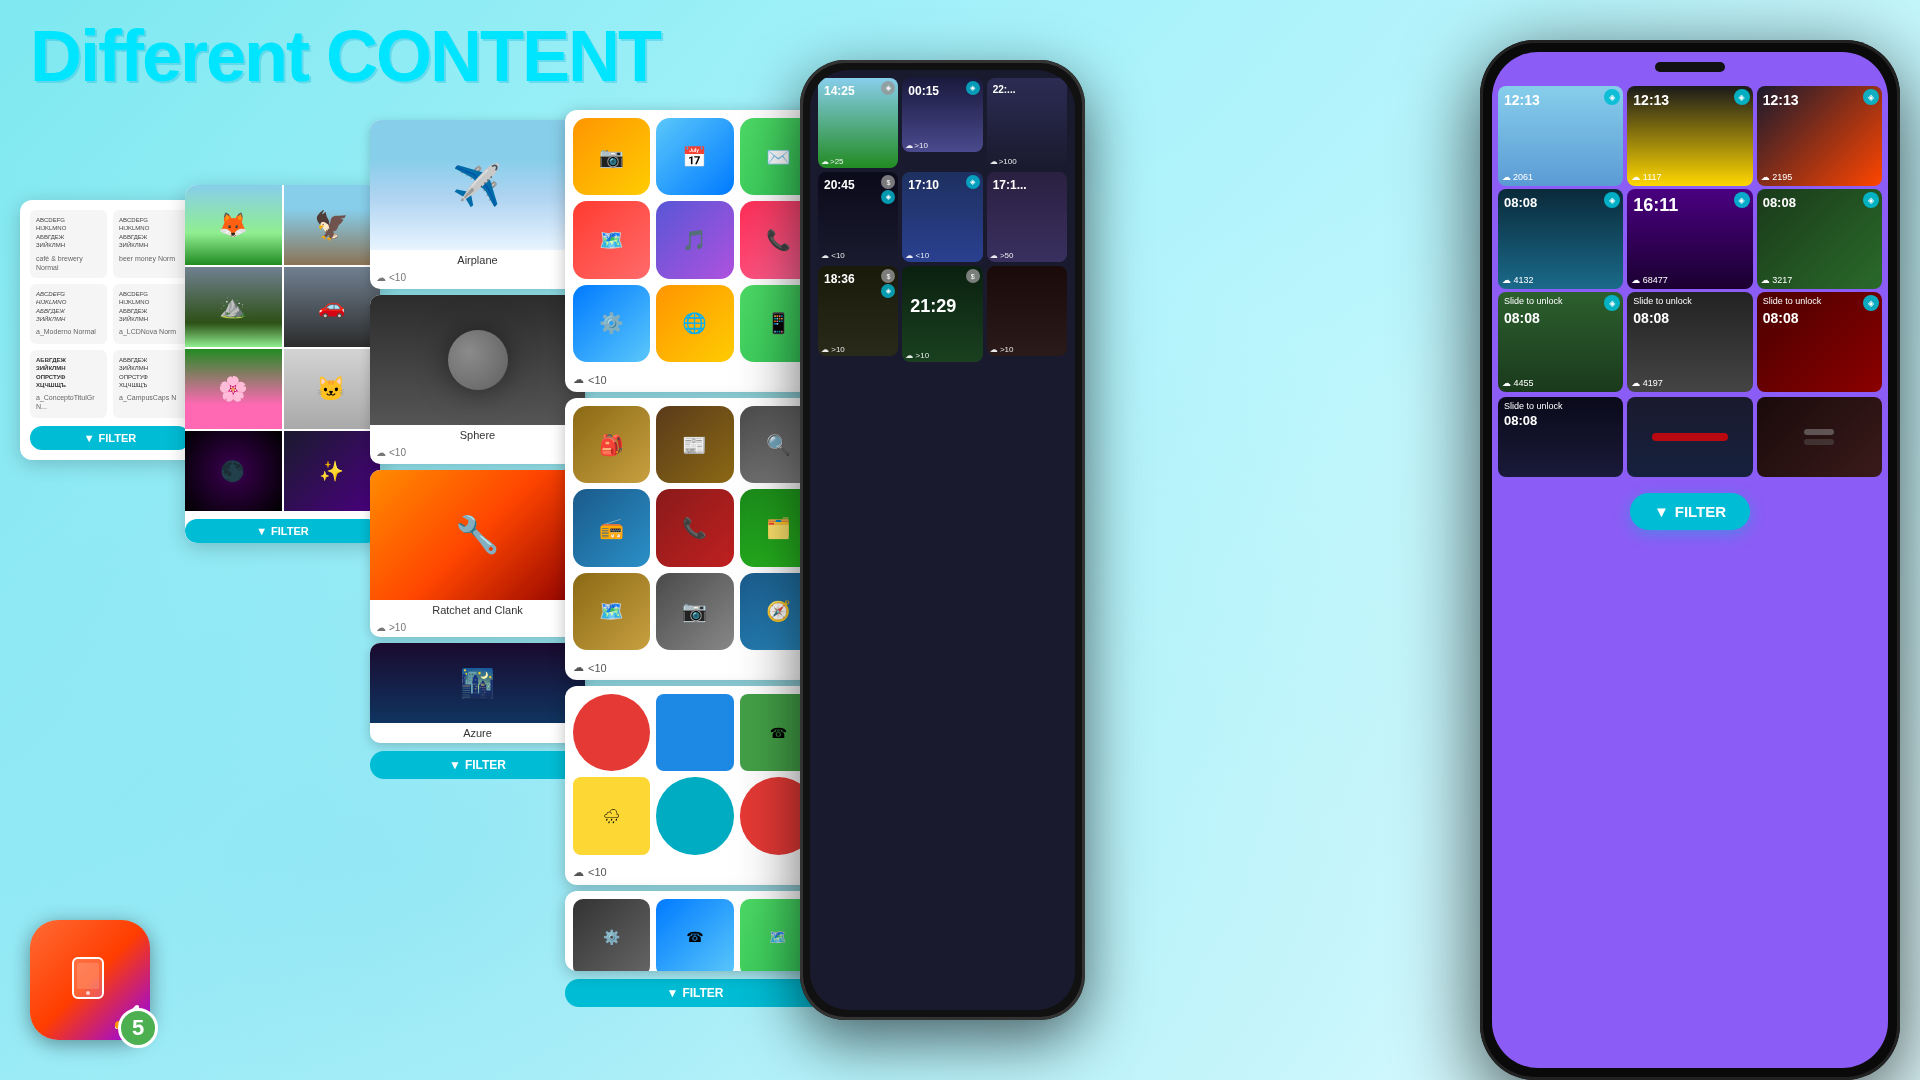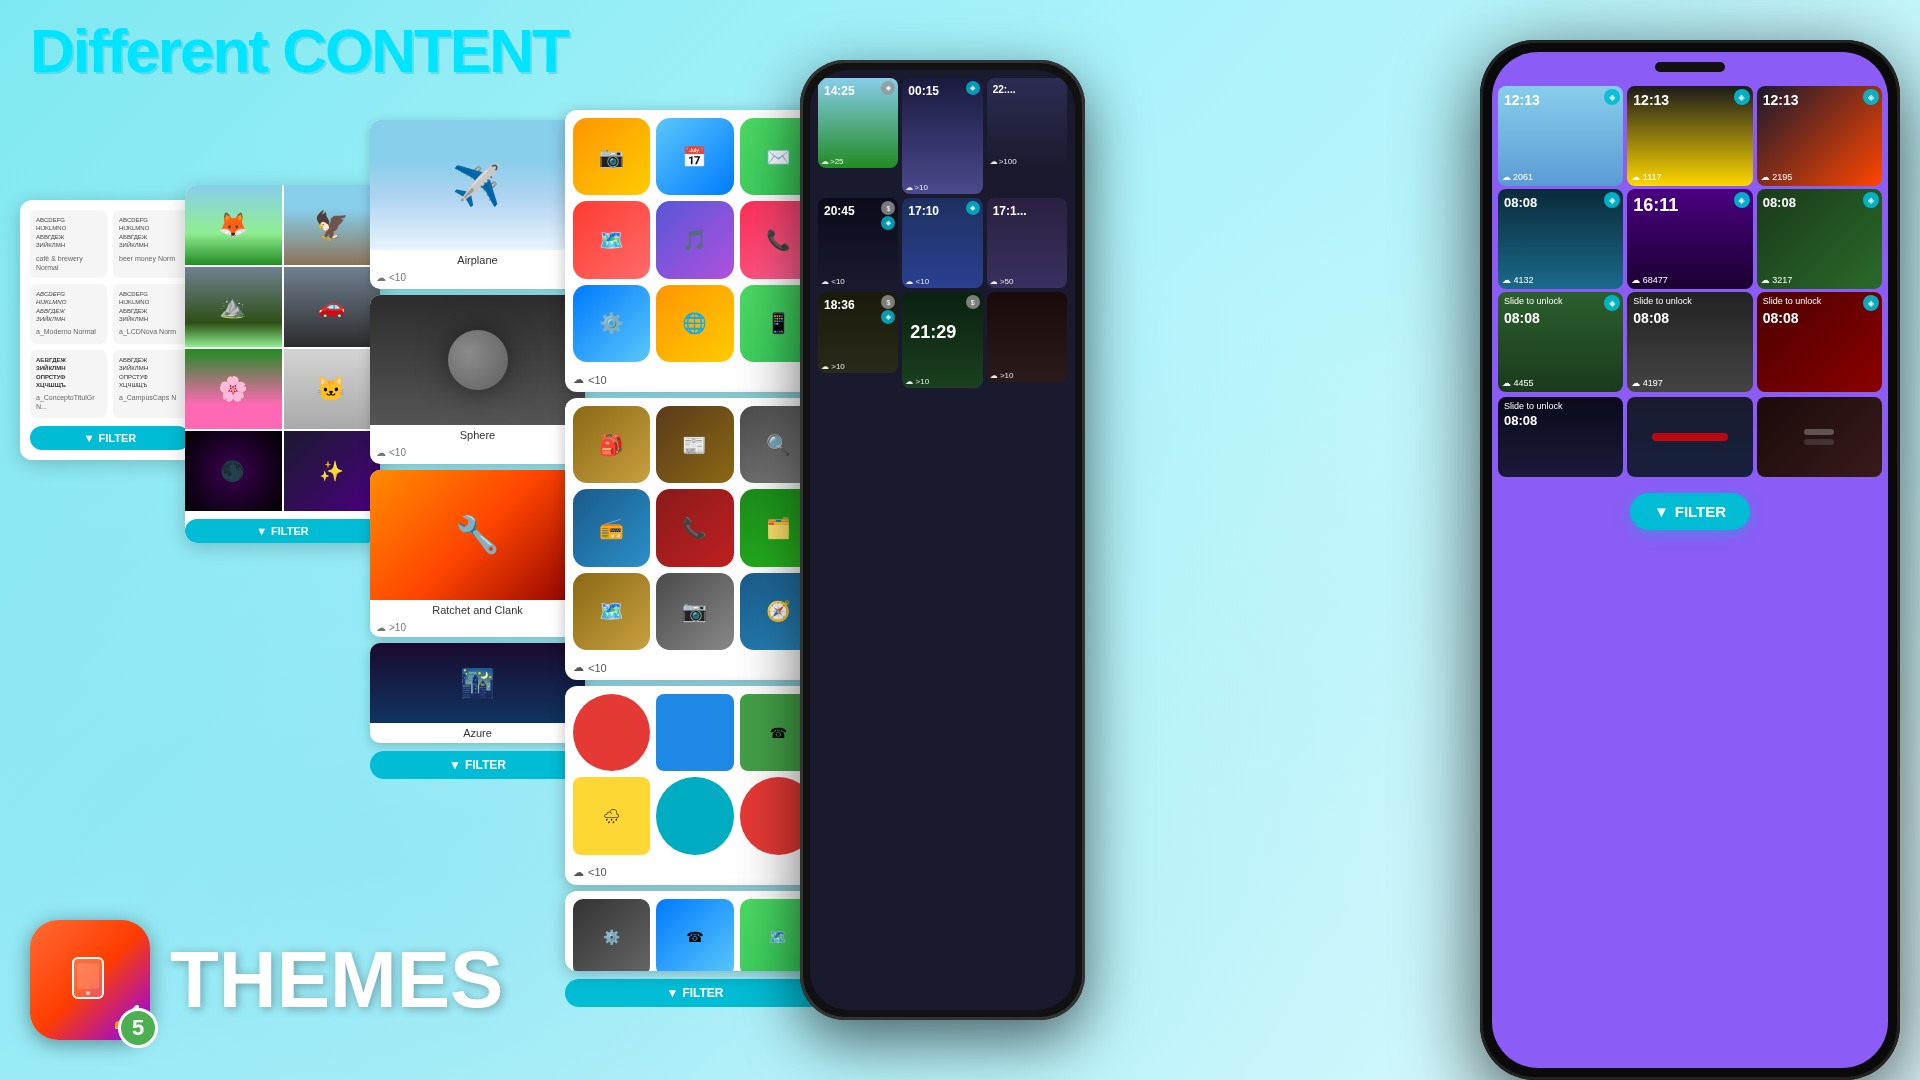--- a/index.html
+++ b/index.html
@@ -18,21 +18,21 @@
       inset: 0;
       background: radial-gradient(ellipse at 20% 80%, rgba(120,220,240,0.5) 0%, transparent 60%),
                   radial-gradient(ellipse at 80% 20%, rgba(160,240,255,0.3) 0%, transparent 50%);
     }
 
     
     .main-title {
       position: absolute;
       top: 20px;
       left: 30px;
-      font-size: 62px;
+      font-size: 72px;
       font-weight: 900;
       color: #00e5ff;
       text-shadow: 2px 2px 0 rgba(0,180,220,0.3);
       letter-spacing: -2px;
       line-height: 1;
       z-index: 10;
       text-align: right;
     }
     .main-title span.different {
       color: #00e5ff;
@@ -456,21 +456,21 @@
 
     <div style="display:grid;grid-template-columns:1fr 1fr 1fr;gap:4px;margin-bottom:4px;">
       <div style="border-radius:8px;overflow:hidden;position:relative;height:90px;background:linear-gradient(180deg,#87ceeb 0%,#228b22 100%);">
         <div style="position:absolute;top:6px;left:6px;color:white;font-size:12px;font-weight:bold;">14:25</div>
         <div style="position:absolute;top:3px;right:3px;width:14px;height:14px;border-radius:50%;background:rgba(150,150,150,0.8);font-size:7px;color:white;display:flex;align-items:center;justify-content:center;">◈</div>
         <div style="position:absolute;bottom:2px;left:3px;font-size:8px;color:rgba(255,255,255,0.9);display:flex;align-items:center;gap:1px;">
             <span>☁</span>
             <span>&gt;25</span>
           </div>
       </div>
-      <div style="border-radius:8px;overflow:hidden;position:relative;height:116px;background:linear-gradient(180deg,#1a1a3e 0%,#4a4a8e 100%);">
+      <div style="border-radius:8px;overflow:hidden;position:relative;height:74px;background:linear-gradient(180deg,#1a1a3e 0%,#4a4a8e 100%);">
         <div style="position:absolute;top:6px;left:6px;color:white;font-size:12px;font-weight:bold;">00:15</div>
         <div style="position:absolute;top:3px;right:3px;width:14px;height:14px;border-radius:50%;background:rgba(0,188,212,0.8);font-size:7px;color:white;display:flex;align-items:center;justify-content:center;">◈</div>
         <div style="position:absolute;bottom:2px;left:3px;font-size:8px;color:rgba(255,255,255,0.9);display:flex;align-items:center;gap:1px;">
             <span>☁</span>
             <span>&gt;10</span>
           </div>
       </div>
       <div style="border-radius:8px;overflow:hidden;position:relative;height:90px;background:linear-gradient(180deg,#2c2c54 0%,#1a1a2e 100%);">
         <div style="position:absolute;top:6px;left:6px;color:white;font-size:10px;font-weight:bold;">22:...</div>
         <div style="position:absolute;bottom:2px;left:3px;font-size:8px;color:rgba(255,255,255,0.9);display:flex;align-items:center;gap:1px;">
@@ -492,21 +492,21 @@
         <div style="position:absolute;top:3px;right:3px;width:14px;height:14px;border-radius:50%;background:rgba(0,188,212,0.8);font-size:7px;color:white;display:flex;align-items:center;justify-content:center;">◈</div>
         <div style="position:absolute;bottom:2px;left:3px;font-size:8px;color:rgba(255,255,255,0.9);"><span>☁</span> &lt;10</div>
       </div>
       <div style="border-radius:8px;overflow:hidden;position:relative;height:90px;background:linear-gradient(180deg,#2a2040 0%,#3a3060 100%);">
         <div style="position:absolute;top:6px;left:6px;color:white;font-size:12px;font-weight:bold;">17:1...</div>
         <div style="position:absolute;bottom:2px;left:3px;font-size:8px;color:rgba(255,255,255,0.9);"><span>☁</span> &gt;50</div>
       </div>
     </div>
 
     <div style="display:grid;grid-template-columns:1fr 1fr 1fr;gap:4px;margin-bottom:4px;">
-      <div style="border-radius:8px;overflow:hidden;position:relative;height:81px;background:linear-gradient(180deg,#1a1a0a 0%,#2a2a1a 100%);">
+      <div style="border-radius:8px;overflow:hidden;position:relative;height:90px;background:linear-gradient(180deg,#1a1a0a 0%,#2a2a1a 100%);">
         <div style="position:absolute;top:6px;left:6px;color:white;font-size:12px;font-weight:bold;">18:36</div>
         <div style="position:absolute;top:3px;right:3px;width:14px;height:14px;border-radius:50%;background:rgba(150,150,150,0.8);font-size:7px;color:white;display:flex;align-items:center;justify-content:center;">$</div>
         <div style="position:absolute;top:18px;right:3px;width:14px;height:14px;border-radius:50%;background:rgba(0,188,212,0.8);font-size:7px;color:white;display:flex;align-items:center;justify-content:center;">◈</div>
         <div style="position:absolute;bottom:2px;left:3px;font-size:8px;color:rgba(255,255,255,0.9);"><span>☁</span> &gt;10</div>
       </div>
       <div style="border-radius:8px;overflow:hidden;position:relative;height:96px;background:linear-gradient(180deg,#0a2010 0%,#1a4020 100%);">
         <div style="position:absolute;top:3px;right:3px;width:14px;height:14px;border-radius:50%;background:rgba(150,150,150,0.8);font-size:7px;color:white;display:flex;align-items:center;justify-content:center;">$</div>
         <div style="position:absolute;top:30px;left:8px;color:white;font-size:18px;font-weight:bold;">21:29</div>
         <div style="position:absolute;bottom:2px;left:3px;font-size:8px;color:rgba(255,255,255,0.9);"><span>☁</span> &gt;10</div>
       </div>
@@ -621,15 +621,14 @@
       <circle cx="25" cy="40" r="2" fill="rgba(255,255,255,0.7)"></circle>
     </svg>
 
     <svg width="30" height="30" viewBox="0 0 30 30" style="position:absolute;bottom:8px;right:8px;">
       <line x1="5" y1="25" x2="25" y2="5" stroke="white" stroke-width="4" stroke-linecap="round"></line>
       <circle cx="7" cy="23" r="4" fill="#ff9500"></circle>
     </svg>
     <div class="badge">5</div>
   </div>
   <div class="brand-text">
-    <div class="themes">THEMES</div>
   </div>
 </div>
 
 </body></html>

